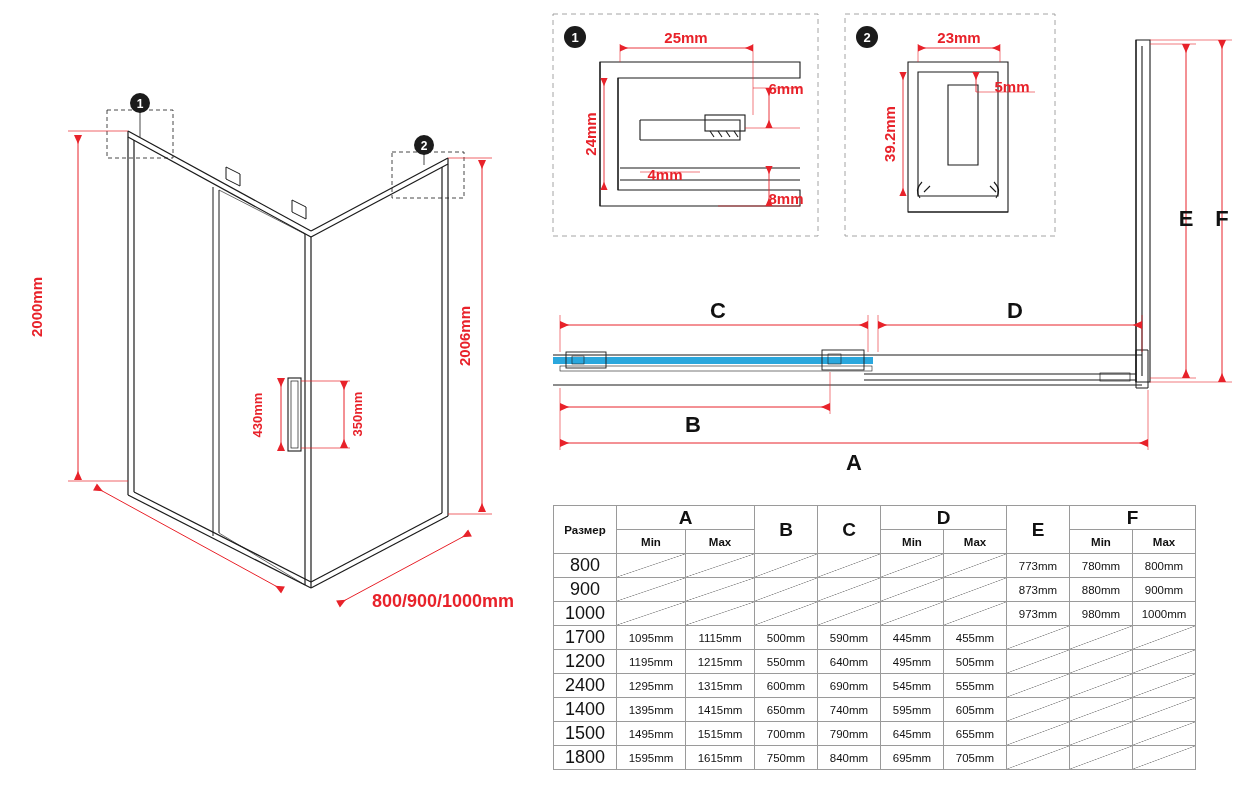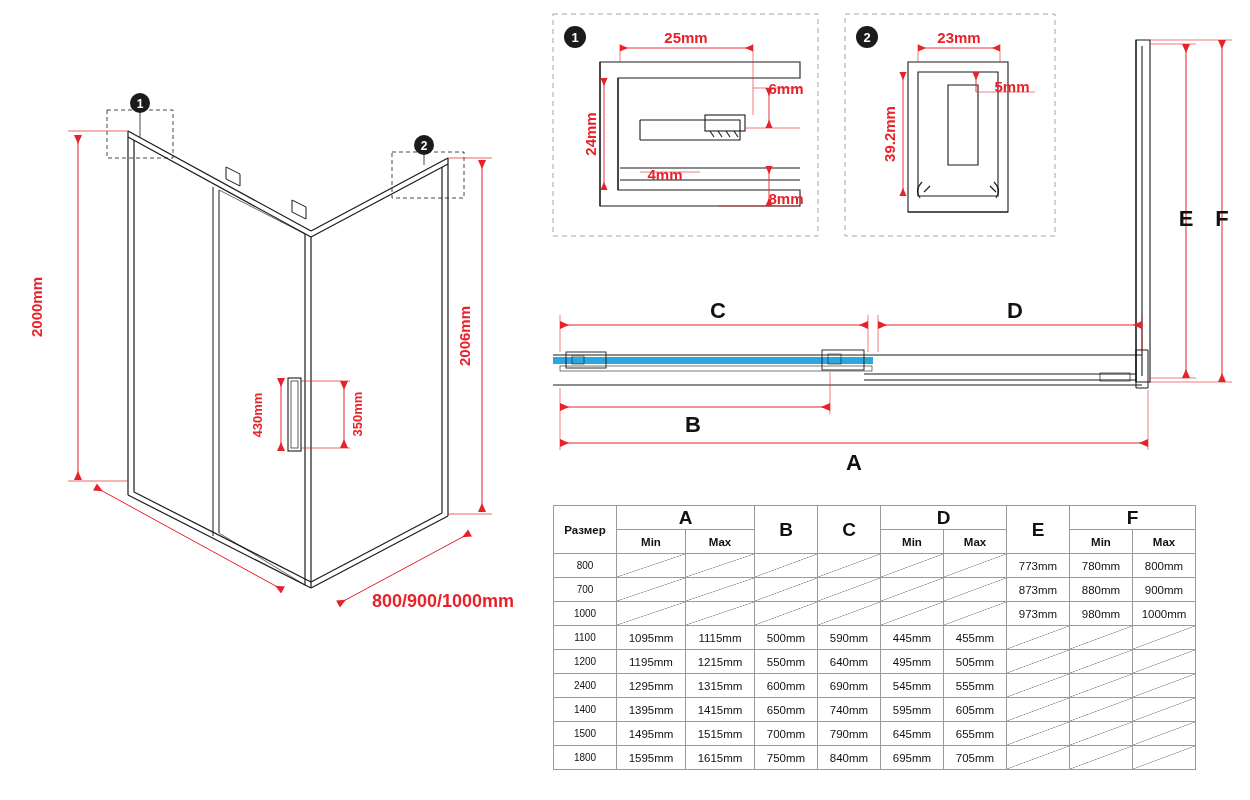--- a/index.html
+++ b/index.html
@@ -29,21 +29,21 @@
     border:1px solid #9a9a9a;
     text-align:center;
     padding:0;
     height:23px;
     background:#fff;
     font-weight:normal;
   }
   table.sizes th{font-weight:bold;}
   .hdr-letter{font-size:19px;font-weight:bold;}
   .hdr-sub{font-size:11.5px;font-weight:bold;margin-left:48px;}
-  .rowlabel{font-weight:bold;font-size:10px;background:#fff;}
+  .rowlabel{font-weight:bold;font-size:18px;background:#fff;}
   .razmer{font-size:11.5px;font-weight:bold;}
   .cellw1{width:62px;}
   .cellwA{width:68px;}
   .cellwR{width:62px;}
   
   .x-cell{position:relative;background:#fff;}
   .x-cell::after{
     content:"";
     position:absolute;left:0;top:0;width:100%;height:100%;
     background:linear-gradient(to bottom right, transparent calc(50% - 0.6px), #8d8d8d 50%, transparent calc(50% + 0.6px));
@@ -306,21 +306,21 @@
             <td class="cellwA x-cell"></td>
             <td class="cellw1 x-cell"></td>
             <td class="cellw1 x-cell"></td>
             <td class="cellw1 x-cell"></td>
             <td class="cellw1 x-cell"></td>
             <td class="cellw1">773mm</td>
             <td class="cellw1">780mm</td>
             <td class="cellw1">800mm</td>
           </tr>
           <tr>
-            <td class="rowlabel cellwR">700</td>
+            <td class="rowlabel cellwR">900</td>
             <td class="cellwA x-cell"></td>
             <td class="cellwA x-cell"></td>
             <td class="cellw1 x-cell"></td>
             <td class="cellw1 x-cell"></td>
             <td class="cellw1 x-cell"></td>
             <td class="cellw1 x-cell"></td>
             <td class="cellw1">873mm</td>
             <td class="cellw1">880mm</td>
             <td class="cellw1">900mm</td>
           </tr>
@@ -330,21 +330,21 @@
             <td class="cellwA x-cell"></td>
             <td class="cellw1 x-cell"></td>
             <td class="cellw1 x-cell"></td>
             <td class="cellw1 x-cell"></td>
             <td class="cellw1 x-cell"></td>
             <td class="cellw1">973mm</td>
             <td class="cellw1">980mm</td>
             <td class="cellw1">1000mm</td>
           </tr>
           <tr>
-            <td class="rowlabel cellwR">1100</td>
+            <td class="rowlabel cellwR">1700</td>
             <td class="cellwA">1095mm</td>
             <td class="cellwA">1115mm</td>
             <td class="cellw1">500mm</td>
             <td class="cellw1">590mm</td>
             <td class="cellw1">445mm</td>
             <td class="cellw1">455mm</td>
             <td class="cellw1 x-cell"></td>
             <td class="cellw1 x-cell"></td>
             <td class="cellw1 x-cell"></td>
           </tr>

